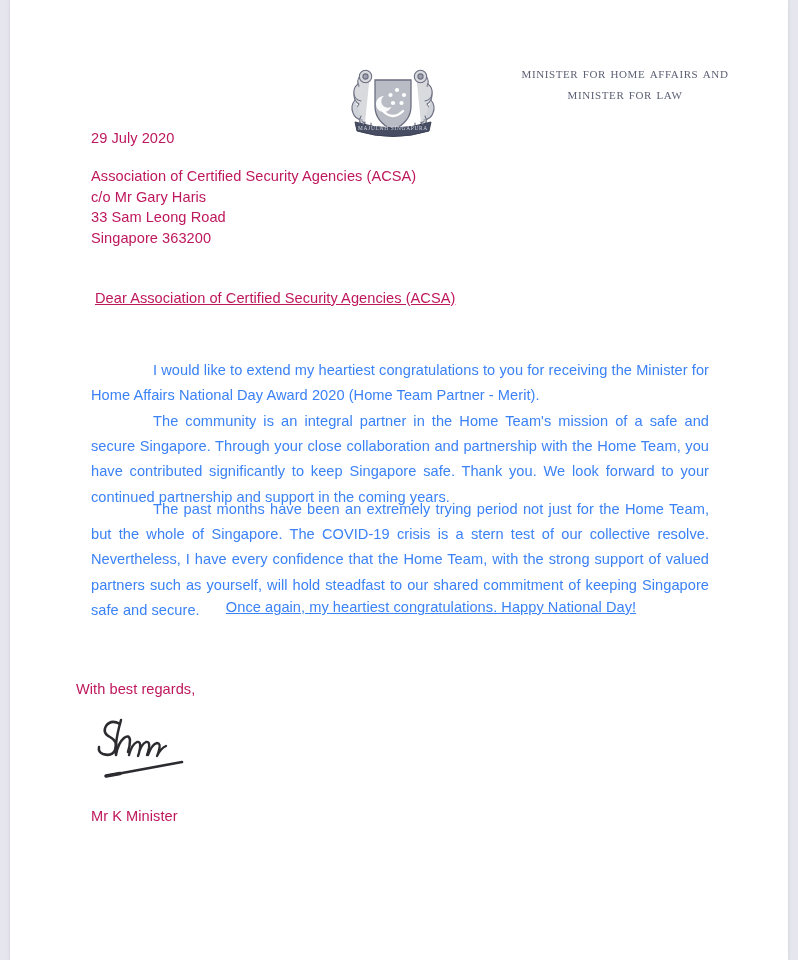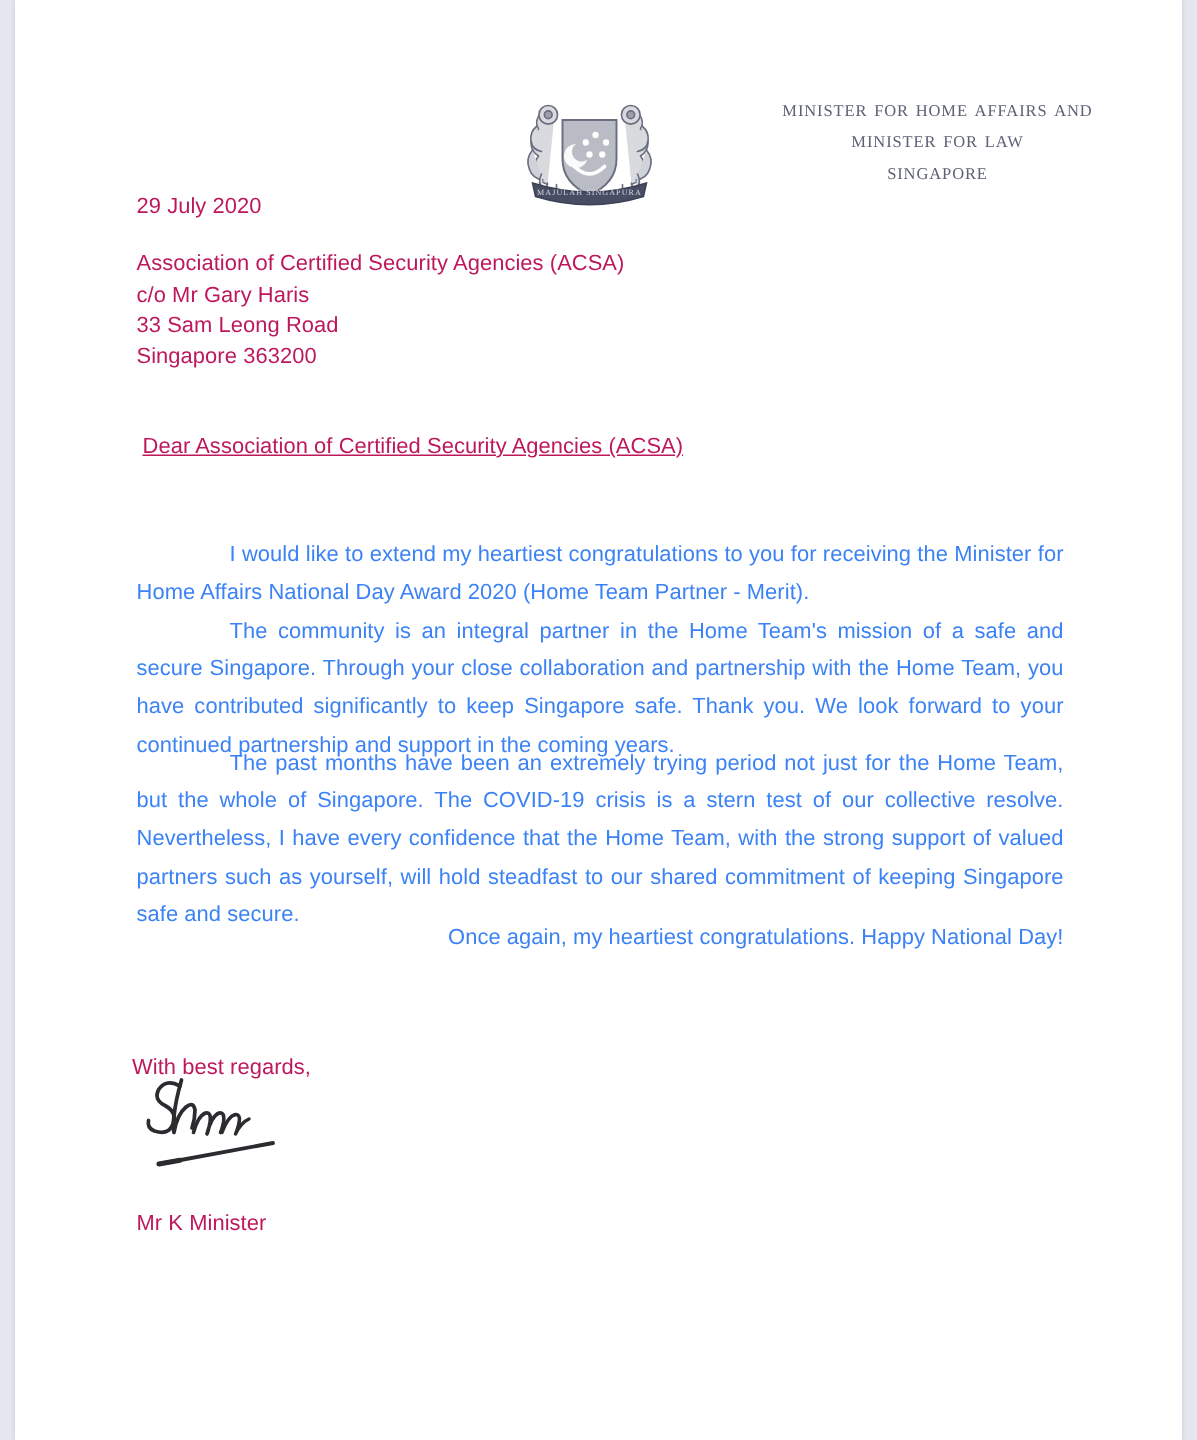--- a/index.html
+++ b/index.html
@@ -97,26 +97,25 @@
     font-size: 14.6px;
     line-height: 25.2px;
     text-align: justify;
     text-justify: inter-word;
     text-indent: 62px;
     letter-spacing: 0.05px;
   }
   #para-1 { top: 358px; }
   #para-2 { top: 409px; }
   #para-3 { top: 497px; }
-  #para-4 { top: 613px; text-align: right; }
+  #para-4 { top: 595px; text-align: center; text-decoration: underline; }
 
   #closing {
-    left: 78px;
+    left: 66px;
     top: 679px;
-    margin-top: 23px;
   }
   #signatory-name {
     left: 81px;
     top: 806px;
   }
 
   
   #signature {
     position: absolute;
     left: 84px;
@@ -165,21 +164,20 @@
 
       <path d="M46 55 q10 10 20 0" fill="none" stroke="#ffffff" stroke-width="2.4" stroke-linecap="round"></path>
 
       <path d="M18 66 q38 12 76 0 l-2 9 q-36 11 -72 0 z" fill="#474d63" stroke="#3c4156" stroke-width="1"></path>
       <text x="56" y="74.2" text-anchor="middle" font-family="Liberation Serif, serif" font-size="5.4" letter-spacing="0.7" fill="#d3d6e0">MAJULAH SINGAPURA</text>
     </svg>
 
     <div id="letterhead-text">
       <div class="lh-line">Minister for Home Affairs and</div>
       <div class="lh-line">Minister for Law</div>
-      <div class="lh-line">Singapore</div>
     </div>
   </div>
 
   <div id="date-line" class="doc-text">29 July 2020</div>
 
   <div id="address-block" class="doc-text">
     <div>Association of Certified Security Agencies (ACSA)</div>
     <div>c/o Mr Gary Haris</div>
     <div>33 Sam Leong Road</div>
     <div>Singapore 363200</div>

